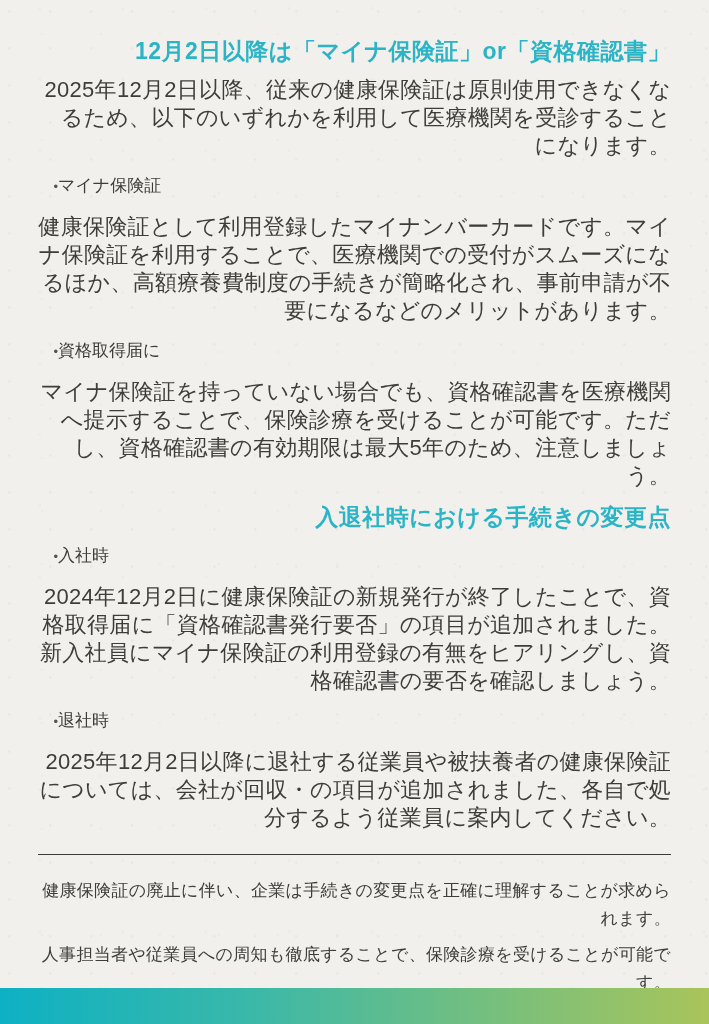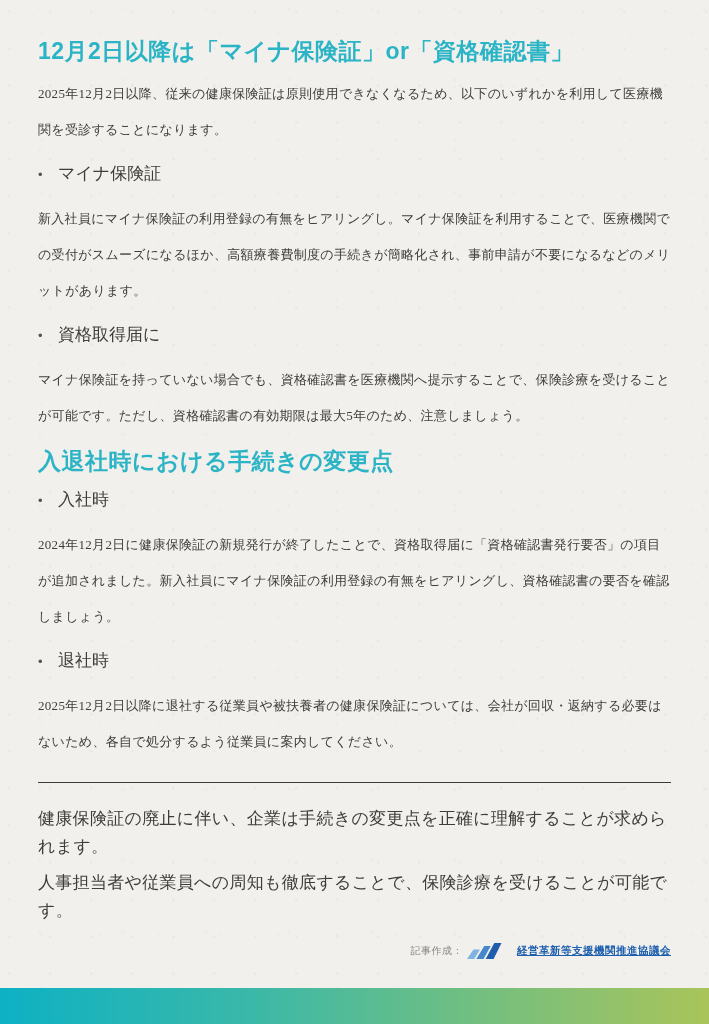--- a/index.html
+++ b/index.html
@@ -13,20 +13,21 @@
     width: 709px;
     height: 1024px;
     margin: 0 auto;
     background-color: #f1f0ec;
     background-image:
       radial-gradient(circle at 23% 31%, rgba(90,85,75,0.05) 1px, transparent 1.6px),
       radial-gradient(circle at 71% 64%, rgba(90,85,75,0.04) 1px, transparent 1.6px),
       radial-gradient(circle at 48% 12%, rgba(120,110,95,0.04) 1px, transparent 1.8px);
     background-size: 41px 37px, 59px 53px, 83px 71px;
     overflow: hidden;
+    text-align: right;
   }
 
   .content {
     position: absolute;
     top: 0; left: 0; right: 0;
     padding: 36px 38px 0 38px;
   }
 
   h2.section-heading {
     color: #2bb4c5;
@@ -36,25 +37,24 @@
     letter-spacing: 0.5px;
     margin: 0 0 10px 0;
   }
 
   h2.section-heading.second {
     margin-top: 8px;
   }
 
   p.body-text {
     color: #3e3d3b;
-    font-size: 13px;
-    line-height: 36px;
+    font-size: 22px;
+    line-height: 28px;
     letter-spacing: 0.3px;
     margin: 0 0 12px 0;
-    font-family: Liberation Serif, serif;
   }
 
   .bullet-row {
     display: flex;
     align-items: baseline;
     color: #3e3d3b;
     font-size: 17px;
     line-height: 28px;
     margin: 0 0 12px 0;
   }
@@ -124,21 +124,21 @@
 
     <h2 class="section-heading">12月2日以降は「マイナ保険証」or「資格確認書」</h2>
 
     <p class="body-text">2025年12月2日以降、従来の健康保険証は原則使用できなくなるため、以下のいずれかを利用して医療機関を受診することになります。</p>
 
     <div class="bullet-row">
       <span class="bullet-dot">•</span>
       <span>マイナ保険証</span>
     </div>
 
-    <p class="body-text">新入社員にマイナ保険証の利用登録の有無をヒアリングし。マイナ保険証を利用することで、医療機関での受付がスムーズになるほか、高額療養費制度の手続きが簡略化され、事前申請が不要になるなどのメリットがあります。</p>
+    <p class="body-text">健康保険証として利用登録したマイナンバーカードです。マイナ保険証を利用することで、医療機関での受付がスムーズになるほか、高額療養費制度の手続きが簡略化され、事前申請が不要になるなどのメリットがあります。</p>
 
     <div class="bullet-row">
       <span class="bullet-dot">•</span>
       <span>資格取得届に</span>
     </div>
 
     <p class="body-text">マイナ保険証を持っていない場合でも、資格確認書を医療機関へ提示することで、保険診療を受けることが可能です。ただし、資格確認書の有効期限は最大5年のため、注意しましょう。</p>
 
     <h2 class="section-heading second">入退社時における手続きの変更点</h2>
 
@@ -147,21 +147,21 @@
       <span>入社時</span>
     </div>
 
     <p class="body-text">2024年12月2日に健康保険証の新規発行が終了したことで、資格取得届に「資格確認書発行要否」の項目が追加されました。新入社員にマイナ保険証の利用登録の有無をヒアリングし、資格確認書の要否を確認しましょう。</p>
 
     <div class="bullet-row">
       <span class="bullet-dot">•</span>
       <span>退社時</span>
     </div>
 
-    <p class="body-text">2025年12月2日以降に退社する従業員や被扶養者の健康保険証については、会社が回収・返納する必要はないため、各自で処分するよう従業員に案内してください。</p>
+    <p class="body-text">2025年12月2日以降に退社する従業員や被扶養者の健康保険証については、会社が回収・の項目が追加されました、各自で処分するよう従業員に案内してください。</p>
 
     <hr class="divider">
 
     <p class="closing-text">健康保険証の廃止に伴い、企業は手続きの変更点を正確に理解することが求められます。</p>
     <p class="closing-text">人事担当者や従業員への周知も徹底することで、保険診療を受けることが可能です。</p>
 
     <div class="credit-row">
       <span class="credit-label">記事作成：</span>
       <svg class="org-logo" viewBox="0 0 64 26" aria-hidden="true">
         <polygon points="0,24 10,24 18,11 9,11" fill="#7fb3e2"></polygon>

